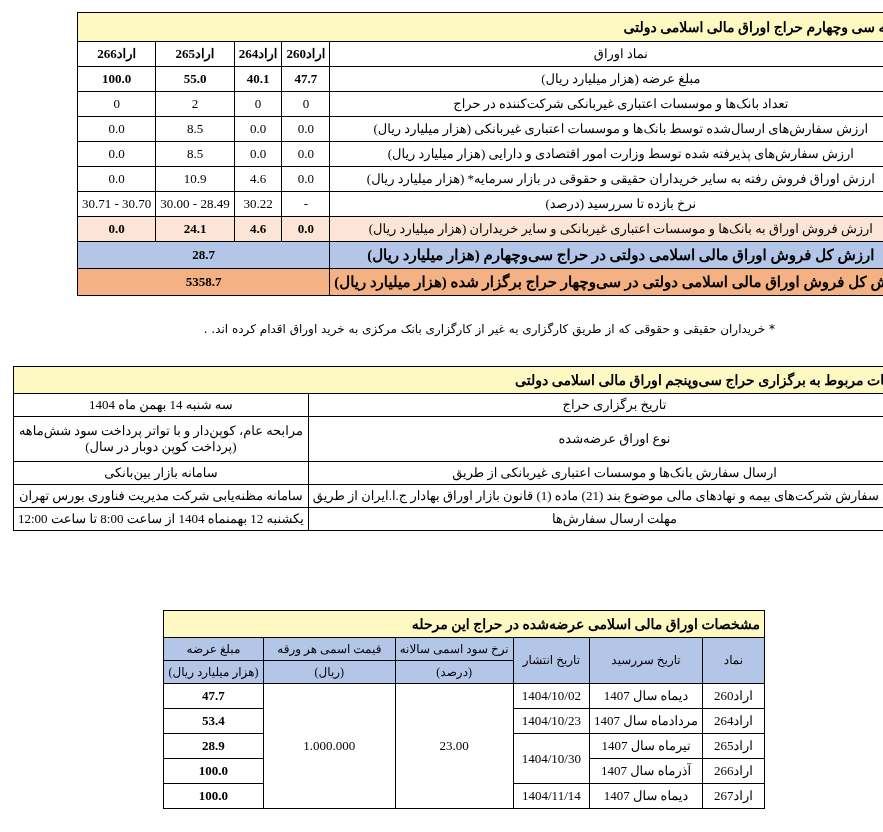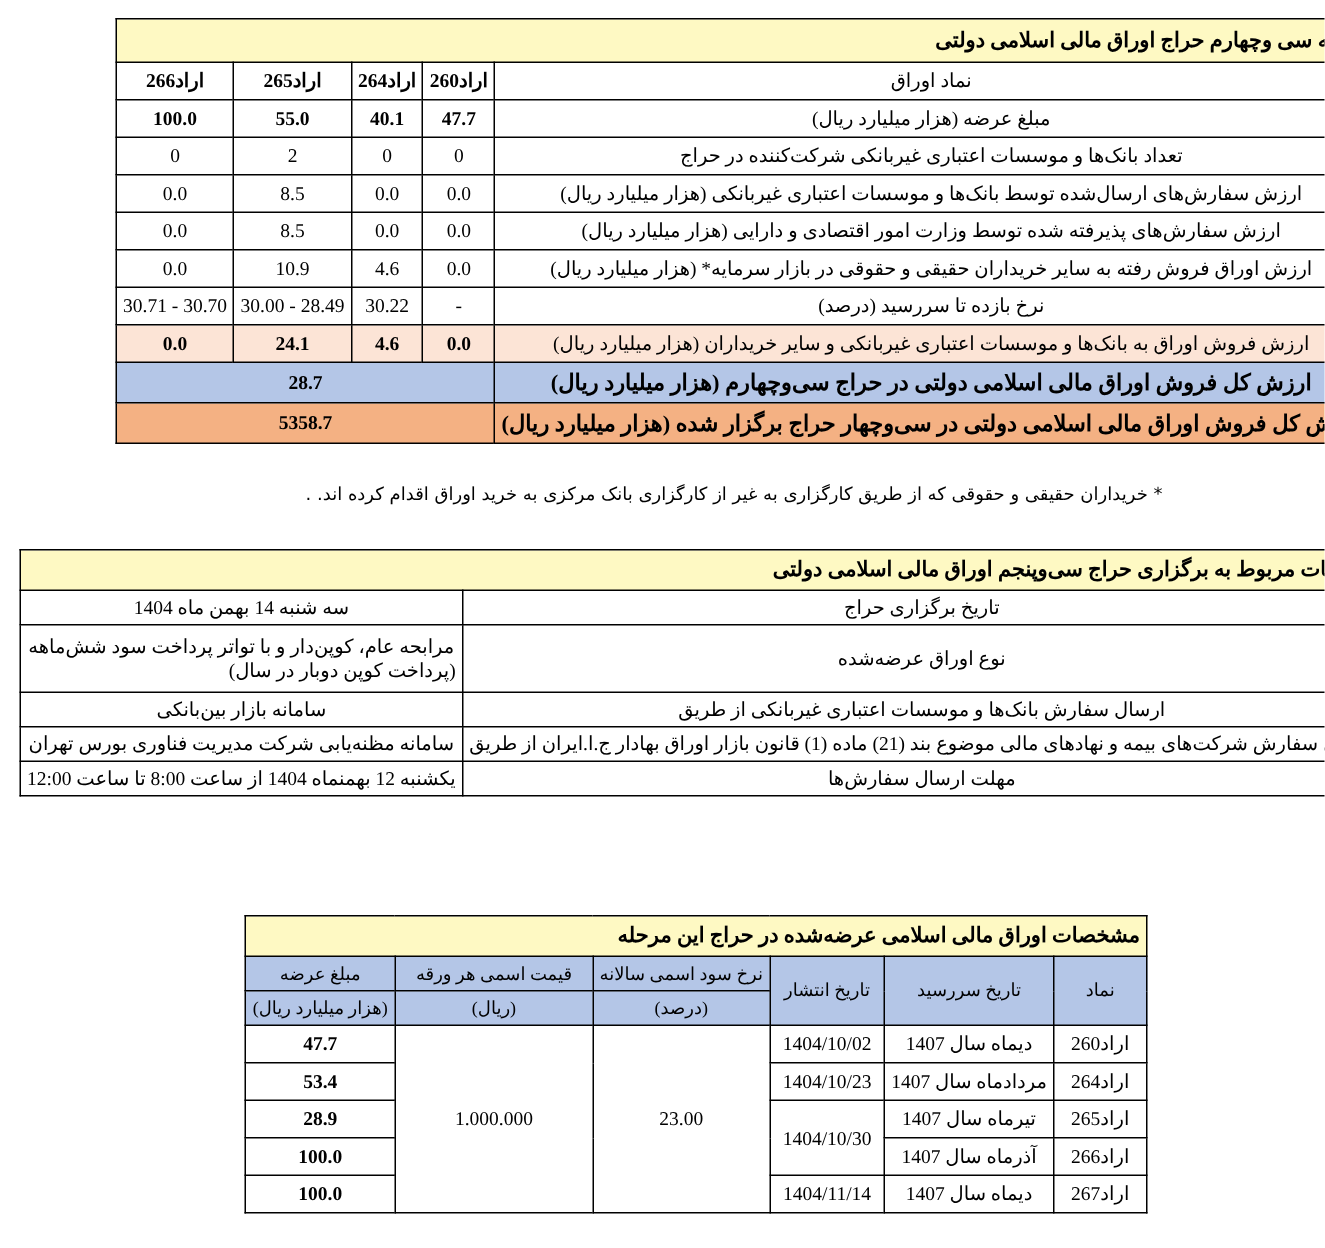--- a/index.html
+++ b/index.html
@@ -119,21 +119,21 @@
         <td class="hdr" colspan="2">اطلاعات مربوط به برگزاری حراج سی‌وپنجم اوراق مالی اسلامی دولتی</td>
       </tr>
   <tr>
     <td class="lbl2">تاریخ برگزاری حراج</td>
     <td>سه شنبه 14 بهمن ماه 1404</td>
   </tr>
   <tr>
     <td class="lbl2" style="height:44px">نوع اوراق عرضه‌شده</td>
     <td>
       <div>مرابحه عام، کوپن‌دار و با تواتر پرداخت سود شش‌ماهه</div>
-      <div style="text-align:right">(پرداخت کوپن دوبار در سال)</div>
+      <div style="text-align:center">(پرداخت کوپن دوبار در سال)</div>
     </td>
   </tr>
   <tr>
     <td class="lbl2">ارسال سفارش بانک‌ها و موسسات اعتباری غیربانکی از طریق</td>
     <td>سامانه بازار بین‌بانکی</td>
   </tr>
   <tr>
     <td class="lbl2">ارسال سفارش شرکت‌های بیمه و نهادهای مالی موضوع بند (21) ماده (1) قانون بازار اوراق بهادار ج.ا.ایران از طریق</td>
     <td>سامانه مظنه‌یابی شرکت مدیریت فناوری بورس تهران</td>
   </tr>

